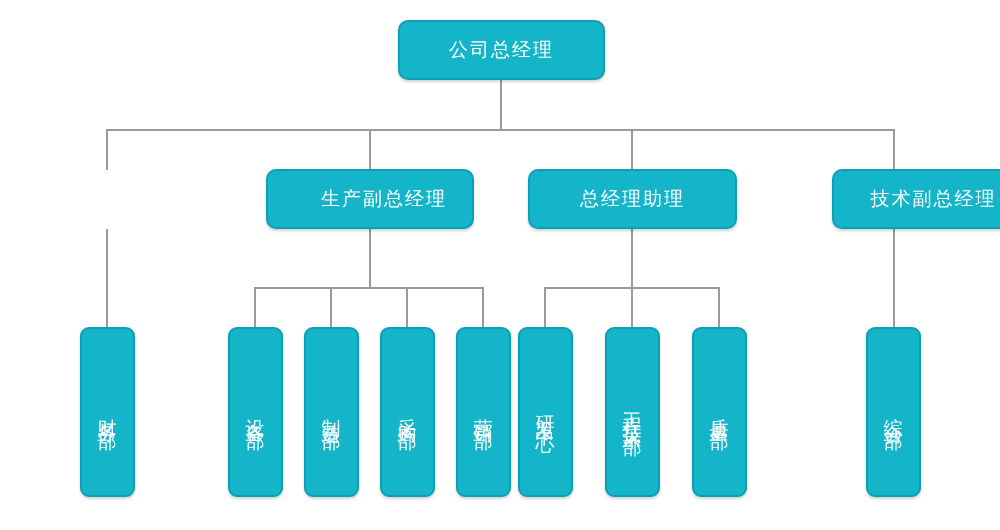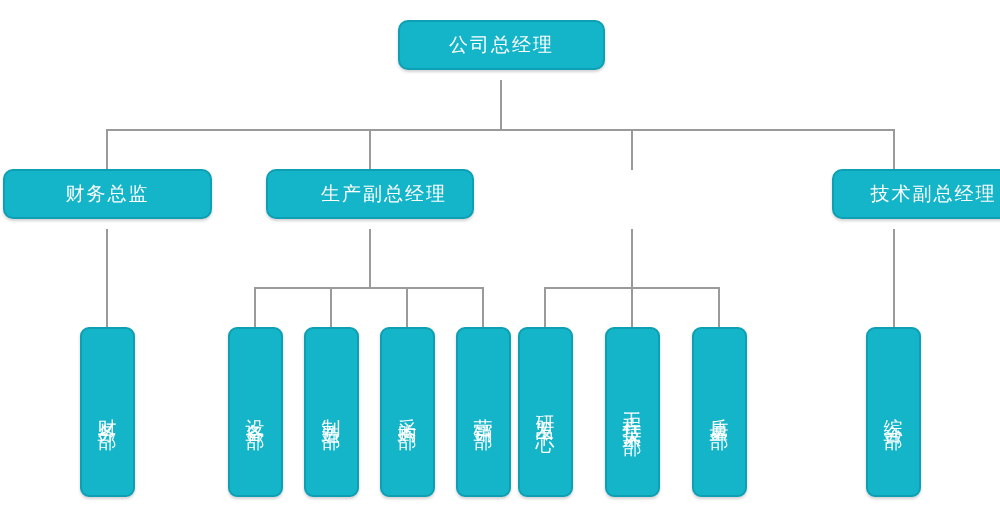--- a/index.html
+++ b/index.html
@@ -16,21 +16,21 @@
     box-sizing: border-box;
     background: #14b5c9;
     border: 2px solid #0d9fb3;
     color: #ffffff;
     display: flex;
     align-items: center;
     justify-content: center;
     box-shadow: 0 2px 3px rgba(0,0,0,0.18);
   }
   .h-node {
-    height: 50px;
+    height: 60px;
     border-radius: 10px;
     font-size: 19px;
     letter-spacing: 2px;
     white-space: nowrap;
   }
   .v-node {
     top: 327px;
     width: 55px;
     height: 170px;
     border-radius: 9px;
@@ -112,25 +112,25 @@
   <div class="line lh ln-bus3"></div>
   <div class="line lv ln-b3-0"></div>
   <div class="line lv ln-b3-1"></div>
   <div class="line lv ln-b3-2"></div>
   <div class="line lv ln-tech"></div>
 
   <div class="node h-node root">
     <span>公司总经理</span>
   </div>
 
-  <div class="node h-node m0">
-    <span>财务总监</span>
-  </div>
   <div class="node h-node m1">
     <span>生产副总经理</span>
+  </div>
+  <div class="node h-node m2">
+    <span>总经理助理</span>
   </div>
   <div class="node h-node m3">
     <span>技术副总经理</span>
   </div>
 
   <div class="node v-node d0">
     <span class="vtext">财务部</span>
   </div>
   <div class="node v-node d1">
     <span class="vtext">设备部</span>

